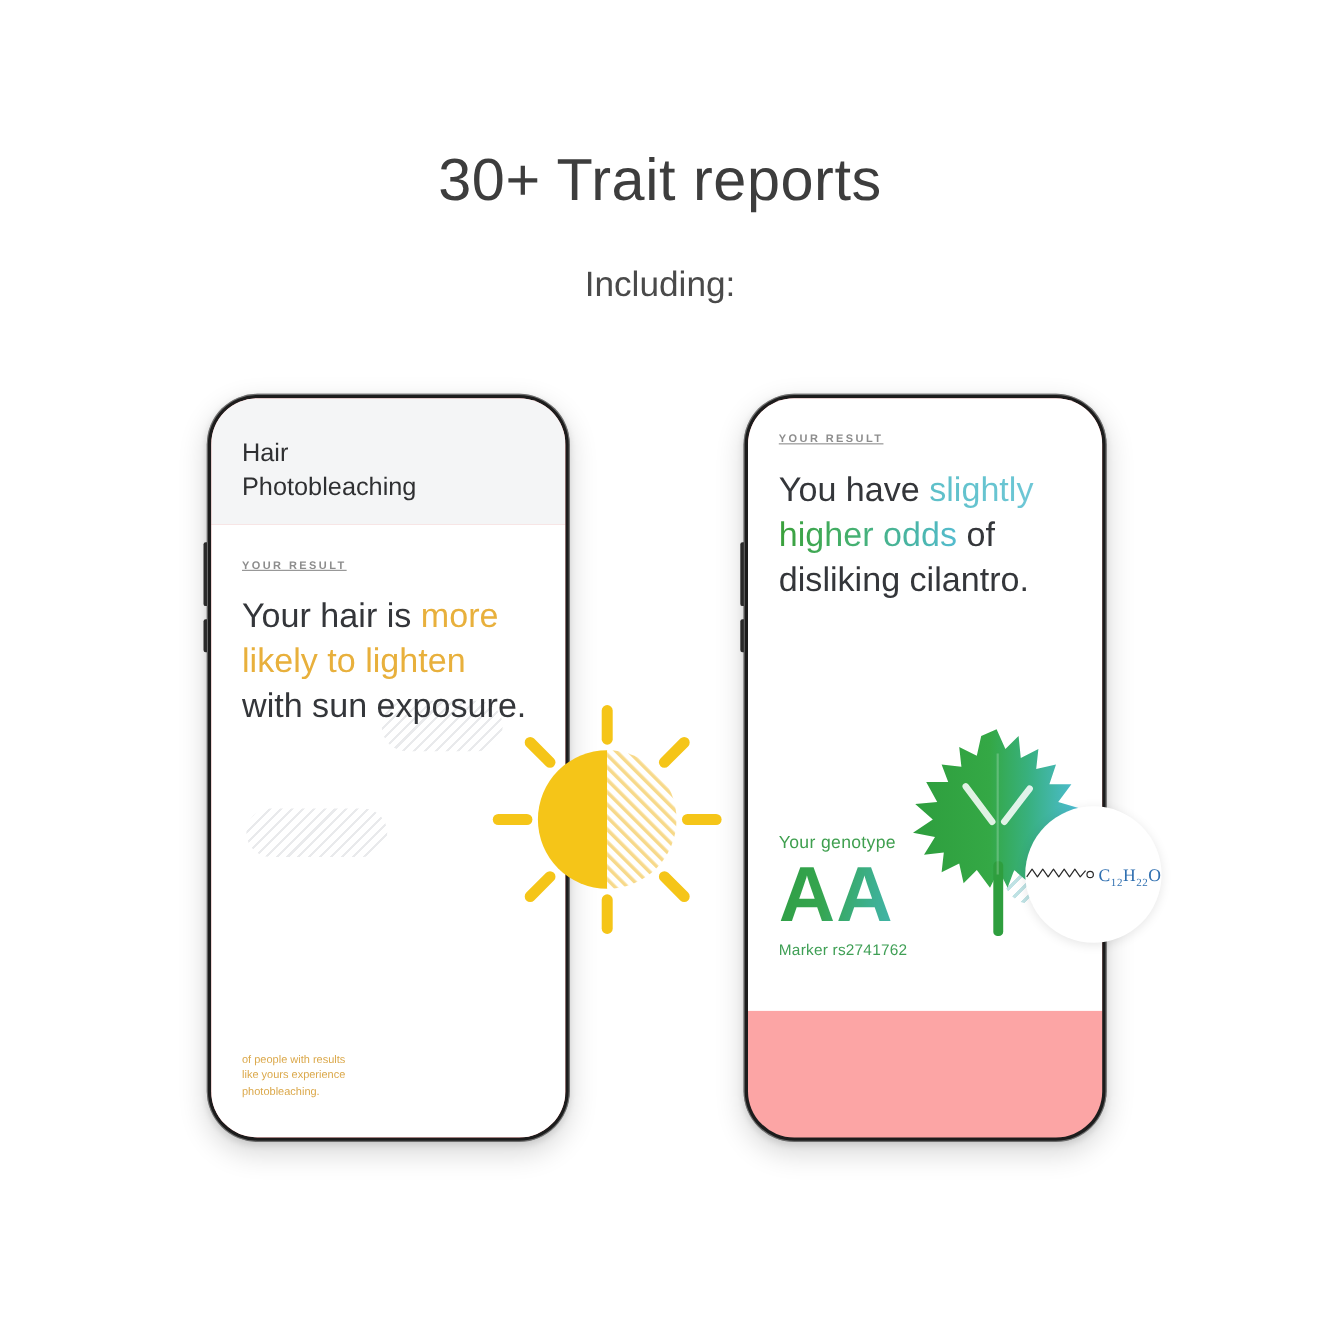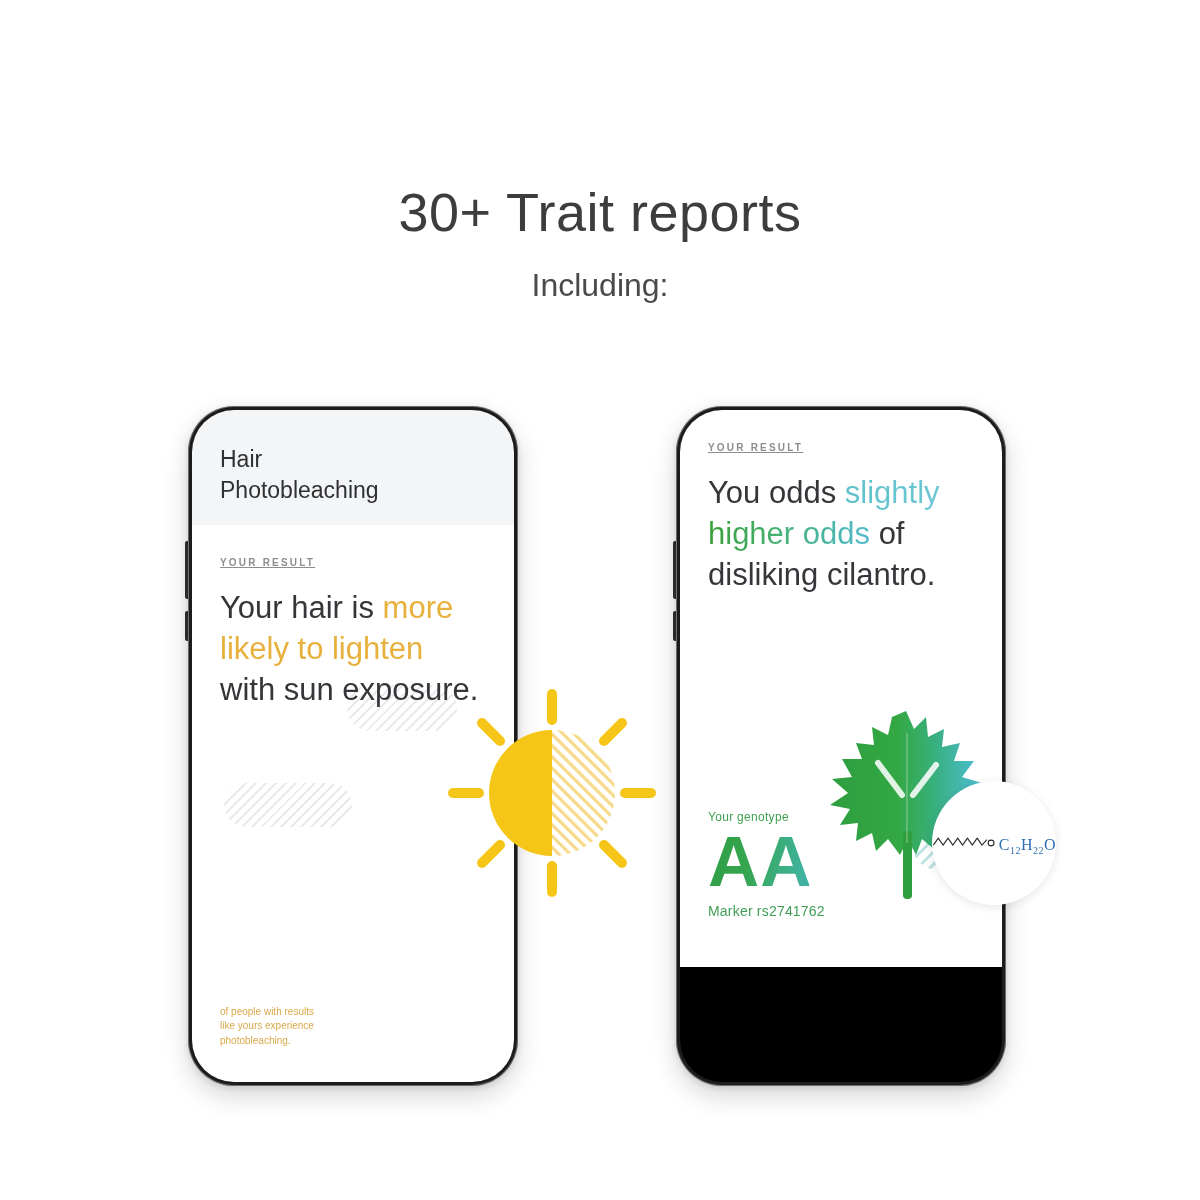--- a/index.html
+++ b/index.html
@@ -10,38 +10,37 @@
     background: #ffffff;
     font-family: "Liberation Sans", sans-serif;
     overflow: hidden;
   }
 
   .page {
     position: relative;
     width: 1200px;
     height: 1054px;
     background: #ffffff;
-    margin-top: 48px;
   }
 
   
   .headline {
     position: absolute;
     top: 133px;
     left: 0;
     width: 1200px;
     text-align: center;
     font-size: 54px;
     font-weight: 400;
     letter-spacing: 0.5px;
     color: #3d3d3d;
   }
   .subhead {
     position: absolute;
-    top: 219px;
+    top: 240px;
     left: 0;
     width: 1200px;
     text-align: center;
     font-size: 32px;
     font-weight: 400;
     color: #4a4a4a;
   }
 
   
   .phone {
@@ -74,21 +73,21 @@
     background: #2a2a2a;
     border-radius: 2px 0 0 2px;
   }
   .side-btn.b2 { top: 205px; height: 30px; }
 
   .screen {
     position: relative;
     width: 100%;
     height: 100%;
     border-radius: 42px;
-    background: #000000;
+    background: #fca5a5;
     overflow: hidden;
   }
 
   
   .card-header {
     position: relative;
     height: 115px;
     background: #f4f5f6;
     padding: 34px 28px 0 28px;
     z-index: 3;
@@ -165,21 +164,21 @@
   }
 
   
   .geno-block {
     position: absolute;
     left: 28px;
     bottom: 48px;
     z-index: 4;
   }
   .geno-label {
-    font-size: 12px;
+    font-size: 16px;
     color: #3f9f4f;
     letter-spacing: 0.3px;
   }
   .geno-value {
     margin-top: 2px;
     font-size: 71px;
     line-height: 1.0;
     font-weight: 700;
     letter-spacing: 1px;
     background-image: linear-gradient(100deg, #2f9e44 0%, #35a54f 35%, #3db08f 70%, #43b6b8 100%);
@@ -304,21 +303,21 @@
     <div class="screen">
 
 
       <div class="card-body">
 
         <div class="hatch teal" style="left:232px; top:408px; width:120px; height:52px;"></div>
 
         <div class="result-label">YOUR RESULT</div>
 
         <div class="result-text">
-          <span>You odds </span><span class="hl-teal">slightly</span> <span class="hl-green">higher odds</span><span> of disliking cilantro.</span>
+          <span>You have </span><span class="hl-teal">slightly</span> <span class="hl-green">higher odds</span><span> of disliking cilantro.</span>
         </div>
 
         <div class="geno-block">
           <div class="geno-label">Your genotype</div>
           <div class="geno-value">AA</div>
           <div class="geno-marker">Marker rs2741762</div>
         </div>
 
       </div>
     </div>

